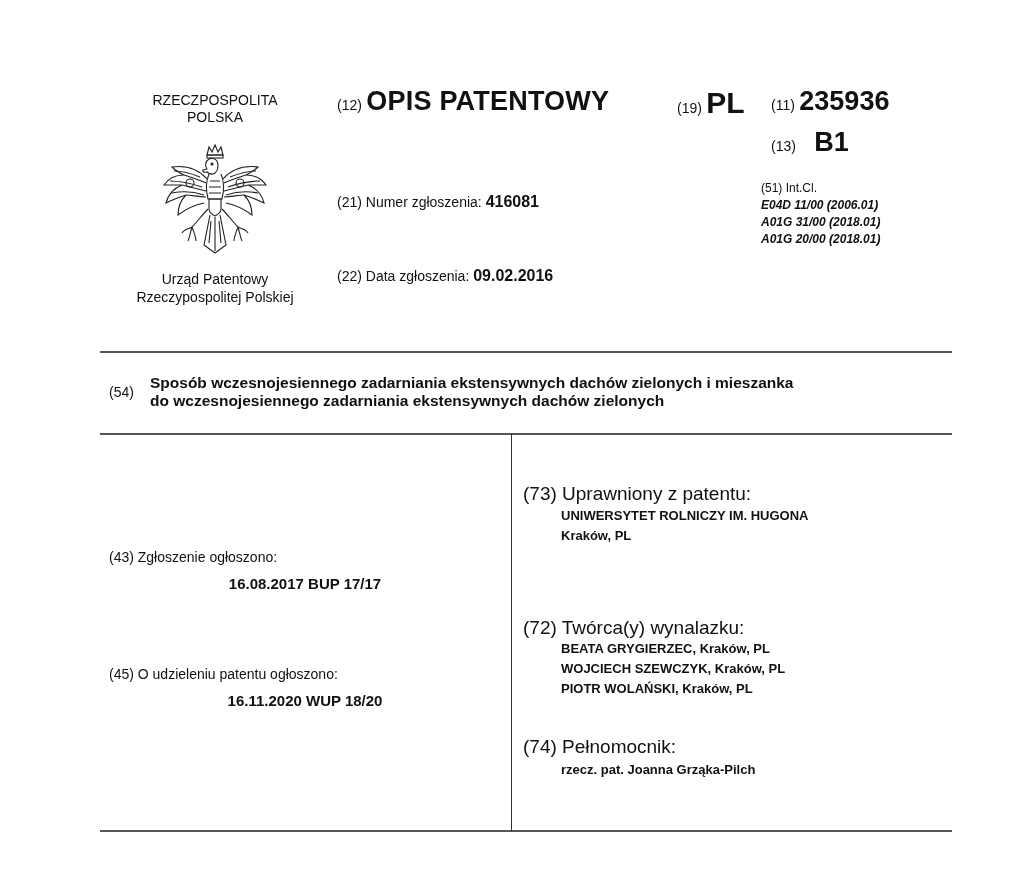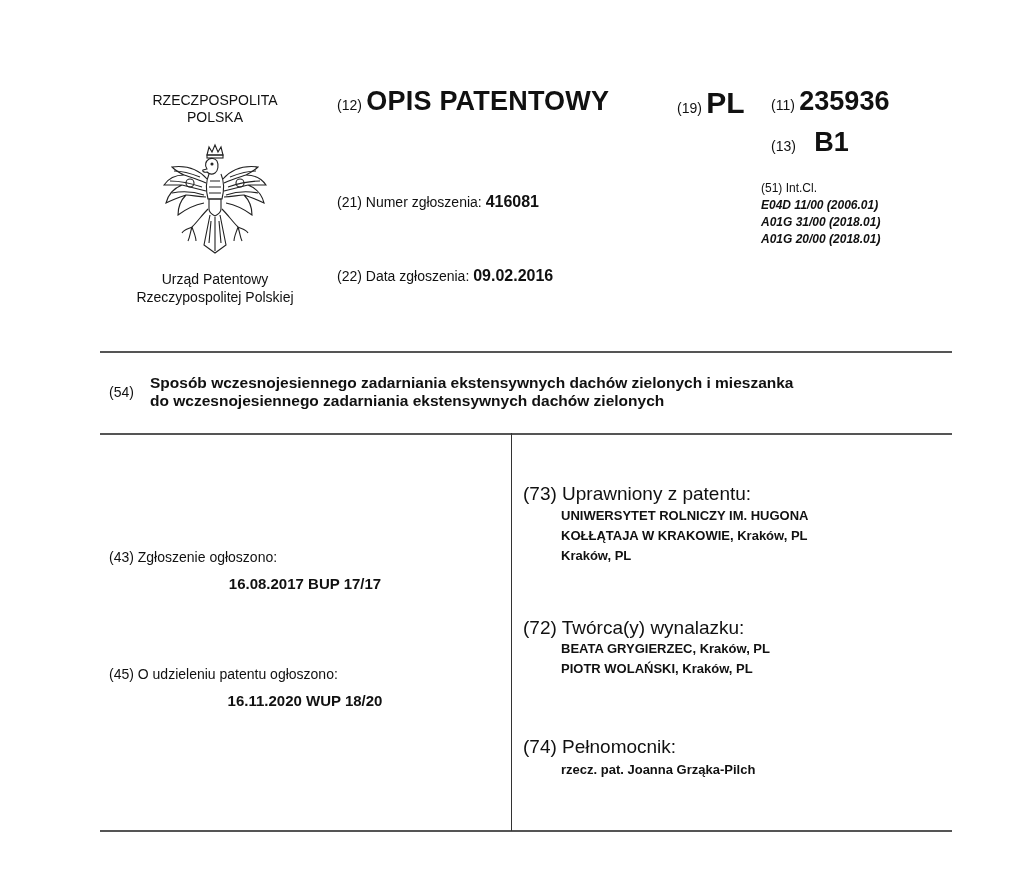--- a/index.html
+++ b/index.html
@@ -209,24 +209,24 @@
 </div>
 
 <div class="abs left-label f43">(43) Zgłoszenie ogłoszono:</div>
 <div class="abs left-val f43v">16.08.2017 BUP 17/17</div>
 <div class="abs left-label f45">(45) O udzieleniu patentu ogłoszono:</div>
 <div class="abs left-val f45v">16.11.2020 WUP 18/20</div>
 
 <div class="abs right-label f73">(73) Uprawniony z patentu:</div>
 <div class="abs right-list f73v">
   <span>UNIWERSYTET ROLNICZY IM. HUGONA</span>
-  <span>KOŁŁĄTAJA W KRAKOWIE, Kraków, PL</span>
   <span>Kraków, PL</span>
 </div>
 
 <div class="abs right-label f72">(72) Twórca(y) wynalazku:</div>
 <div class="abs right-list f72v">
   <span>BEATA GRYGIERZEC, Kraków, PL</span>
+  <span>WOJCIECH SZEWCZYK, Kraków, PL</span>
   <span>PIOTR WOLAŃSKI, Kraków, PL</span>
 </div>
 
 <div class="abs right-label f74">(74) Pełnomocnik:</div>
 <div class="abs right-list f74v">rzecz. pat. Joanna Grząka-Pilch</div>
 
 </body></html>

